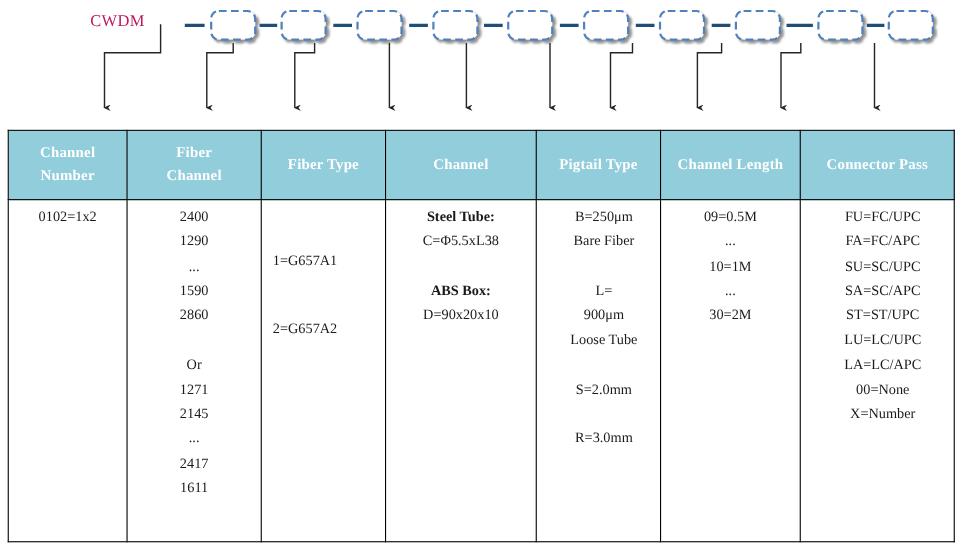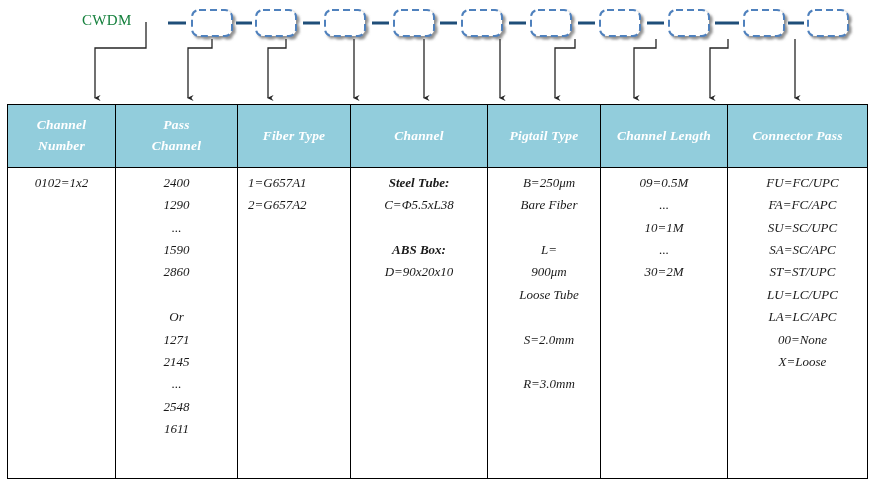--- a/index.html
+++ b/index.html
@@ -24,35 +24,34 @@
     width: 874px;
     height: 112px;
   }
   #schematic svg {
     display: block;
   }
   .part-label {
     position: absolute;
     font-family: "Liberation Serif", "DejaVu Serif", serif;
     font-size: 15px;
-    color: #15803d;
+    color: #be185d;
     letter-spacing: .3px;
     white-space: nowrap;
   }
 
   
   #spec-table {
     position: absolute;
     left: 7px;
-    top: 104px;
+    top: 118px;
     width: 860px;
     border-collapse: collapse;
     table-layout: fixed;
     border: 1.2px solid #000;
-    font-style: italic;
   }
   #spec-table th,
   #spec-table td {
     border: 1.2px solid #000;
     padding: 0;
     vertical-align: top;
   }
   #spec-table thead th {
     background: #92cddc;
     color: #ffffff;
@@ -78,21 +77,21 @@
     white-space: pre;
   }
   .cell .line.blank {
     height: 1.72em;
   }
   .cell .line.b {
     font-weight: bold;
   }
   .c-center .line { text-align: center; }
   .c-left   .line { text-align: center; padding-left: 10px; }
-  .c-pad    .line { padding-left: 10px; }
+  .c-pad    .line { padding-left: 10px; margin-top: 40px; }
 </style>
 </head>
 <body>
 
 <div id="schematic">
   <span class="part-label" style="left:82px; top:12px;">CWDM</span>
 
   <svg width="874" height="112" viewBox="0 0 874 112">
     <defs>
       <filter id="boxshadow" x="-30%" y="-30%" width="180%" height="190%">
@@ -156,21 +155,21 @@
     <col style="width:127px">
     <col style="width:140px">
   </colgroup>
   <thead>
     <tr>
       <th>
         <span>Channel</span><br>
         <span>Number</span>
       </th>
       <th>
-        <span>Pass</span><br>
+        <span>Fiber</span><br>
         <span>Channel</span>
       </th>
       <th>
         <span>Fiber Type</span>
       </th>
       <th>
         <span>Channel</span>
       </th>
       <th>
         <span>Pigtail Type</span>
@@ -195,21 +194,21 @@
             <span class="line">2400</span>
             <span class="line">1290</span>
             <span class="line">...</span>
             <span class="line">1590</span>
             <span class="line">2860</span>
             <span class="line blank">&nbsp;</span>
             <span class="line">Or</span>
             <span class="line">1271</span>
             <span class="line">2145</span>
             <span class="line">...</span>
-            <span class="line">2548</span>
+            <span class="line">2417</span>
             <span class="line">1611</span>
           </span>
       </td>
       <td>
         <span class="cell c-pad">
             <span class="line">1=G657A1</span>
             <span class="line">2=G657A2</span>
           </span>
       </td>
       <td>
@@ -247,18 +246,18 @@
       <td>
         <span class="cell c-left">
             <span class="line">FU=FC/UPC</span>
             <span class="line">FA=FC/APC</span>
             <span class="line">SU=SC/UPC</span>
             <span class="line">SA=SC/APC</span>
             <span class="line">ST=ST/UPC</span>
             <span class="line">LU=LC/UPC</span>
             <span class="line">LA=LC/APC</span>
             <span class="line">00=None</span>
-            <span class="line">X=Loose</span>
+            <span class="line">X=Number</span>
           </span>
       </td>
     </tr>
   </tbody>
 </table>
 
 </body></html>

